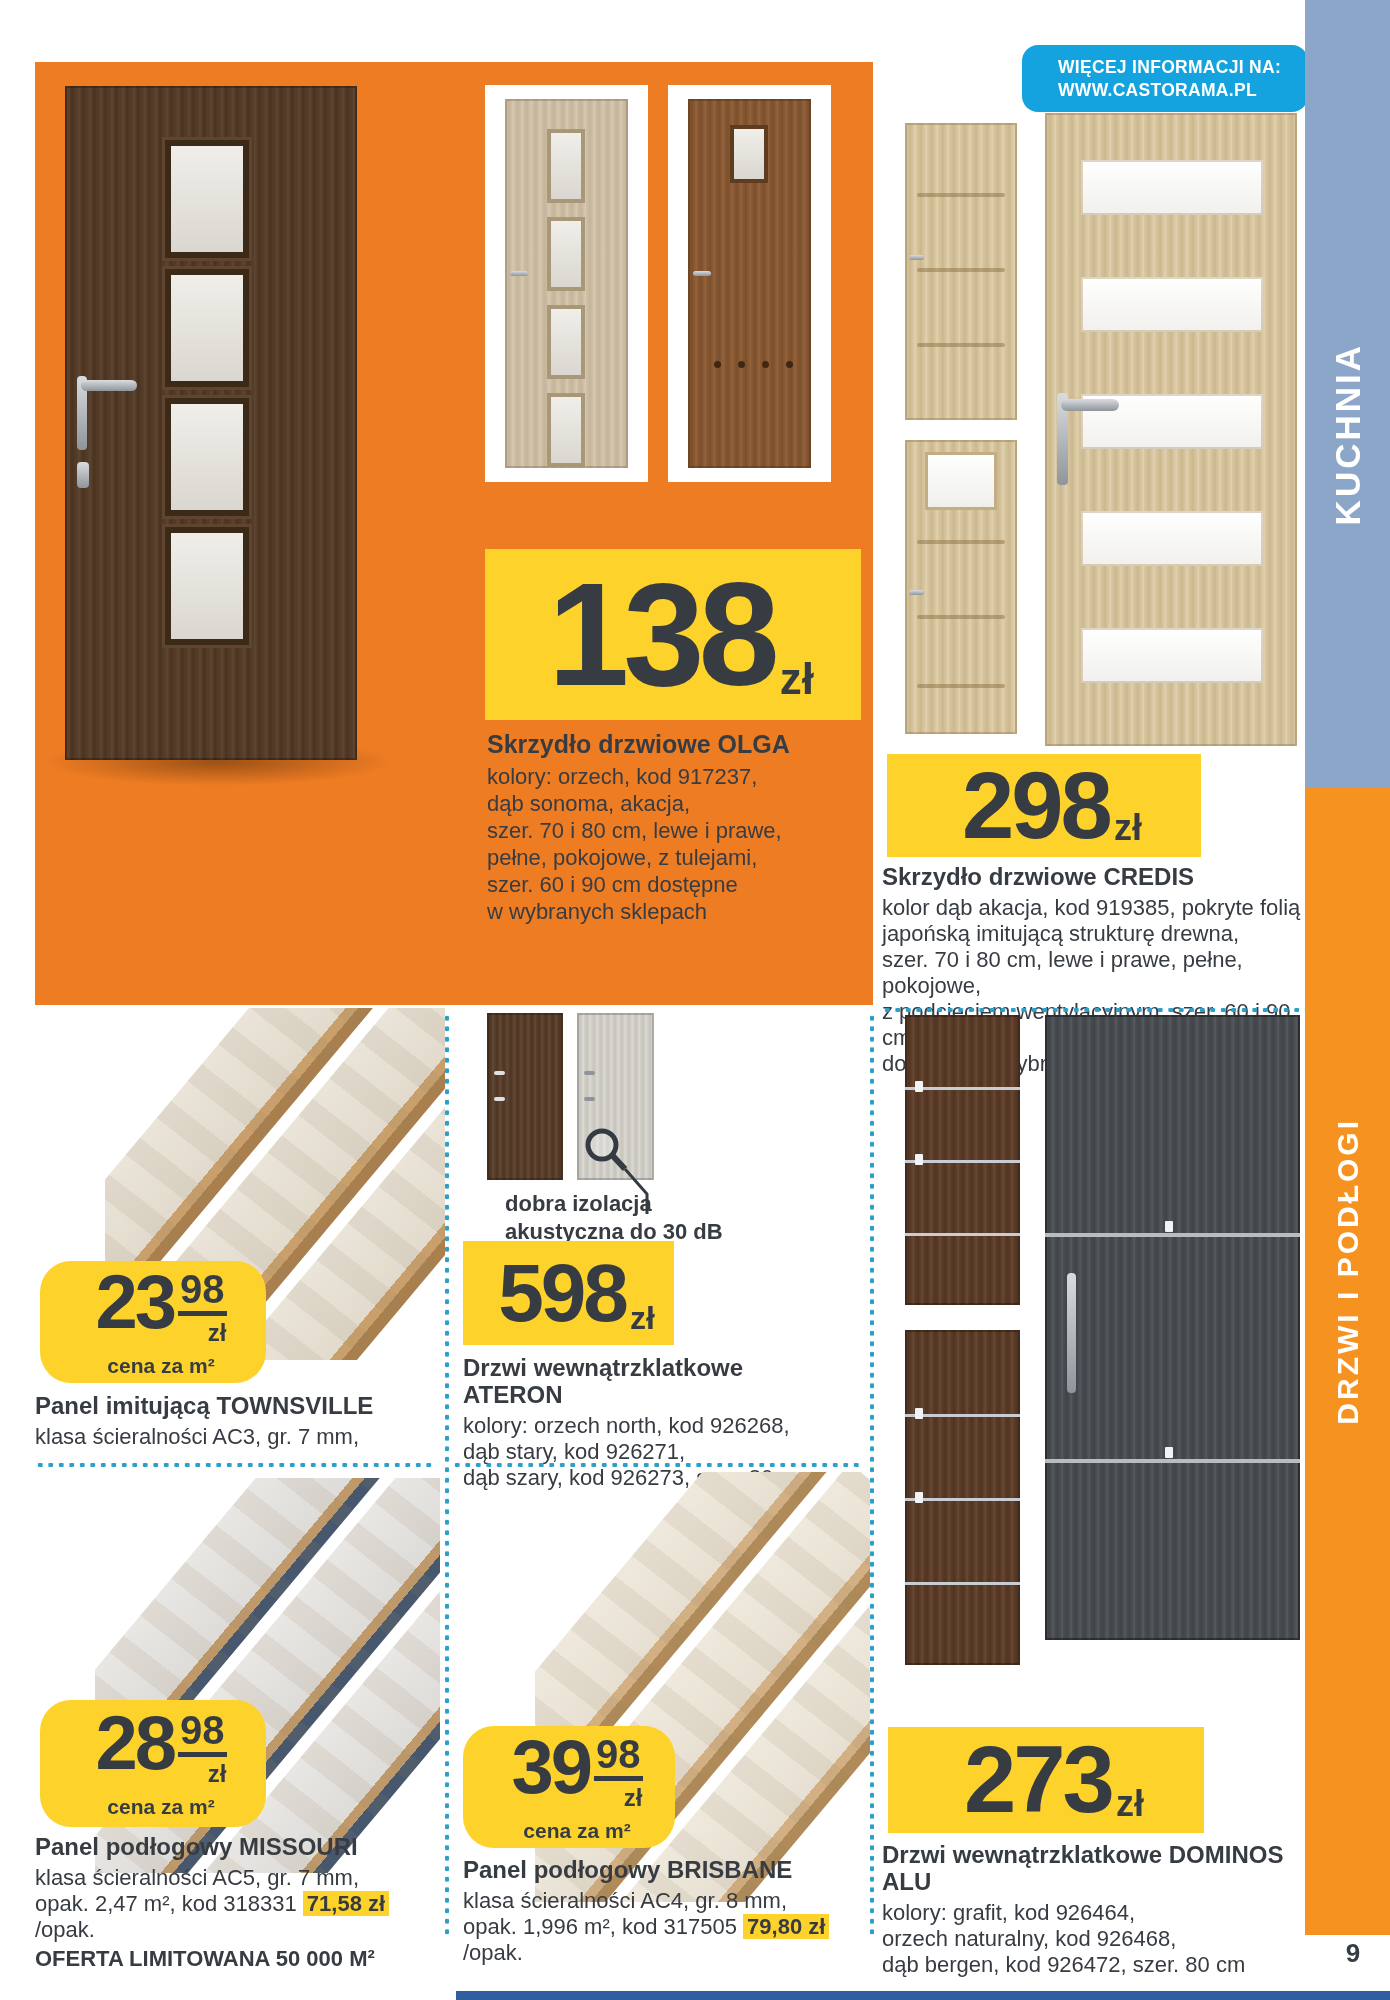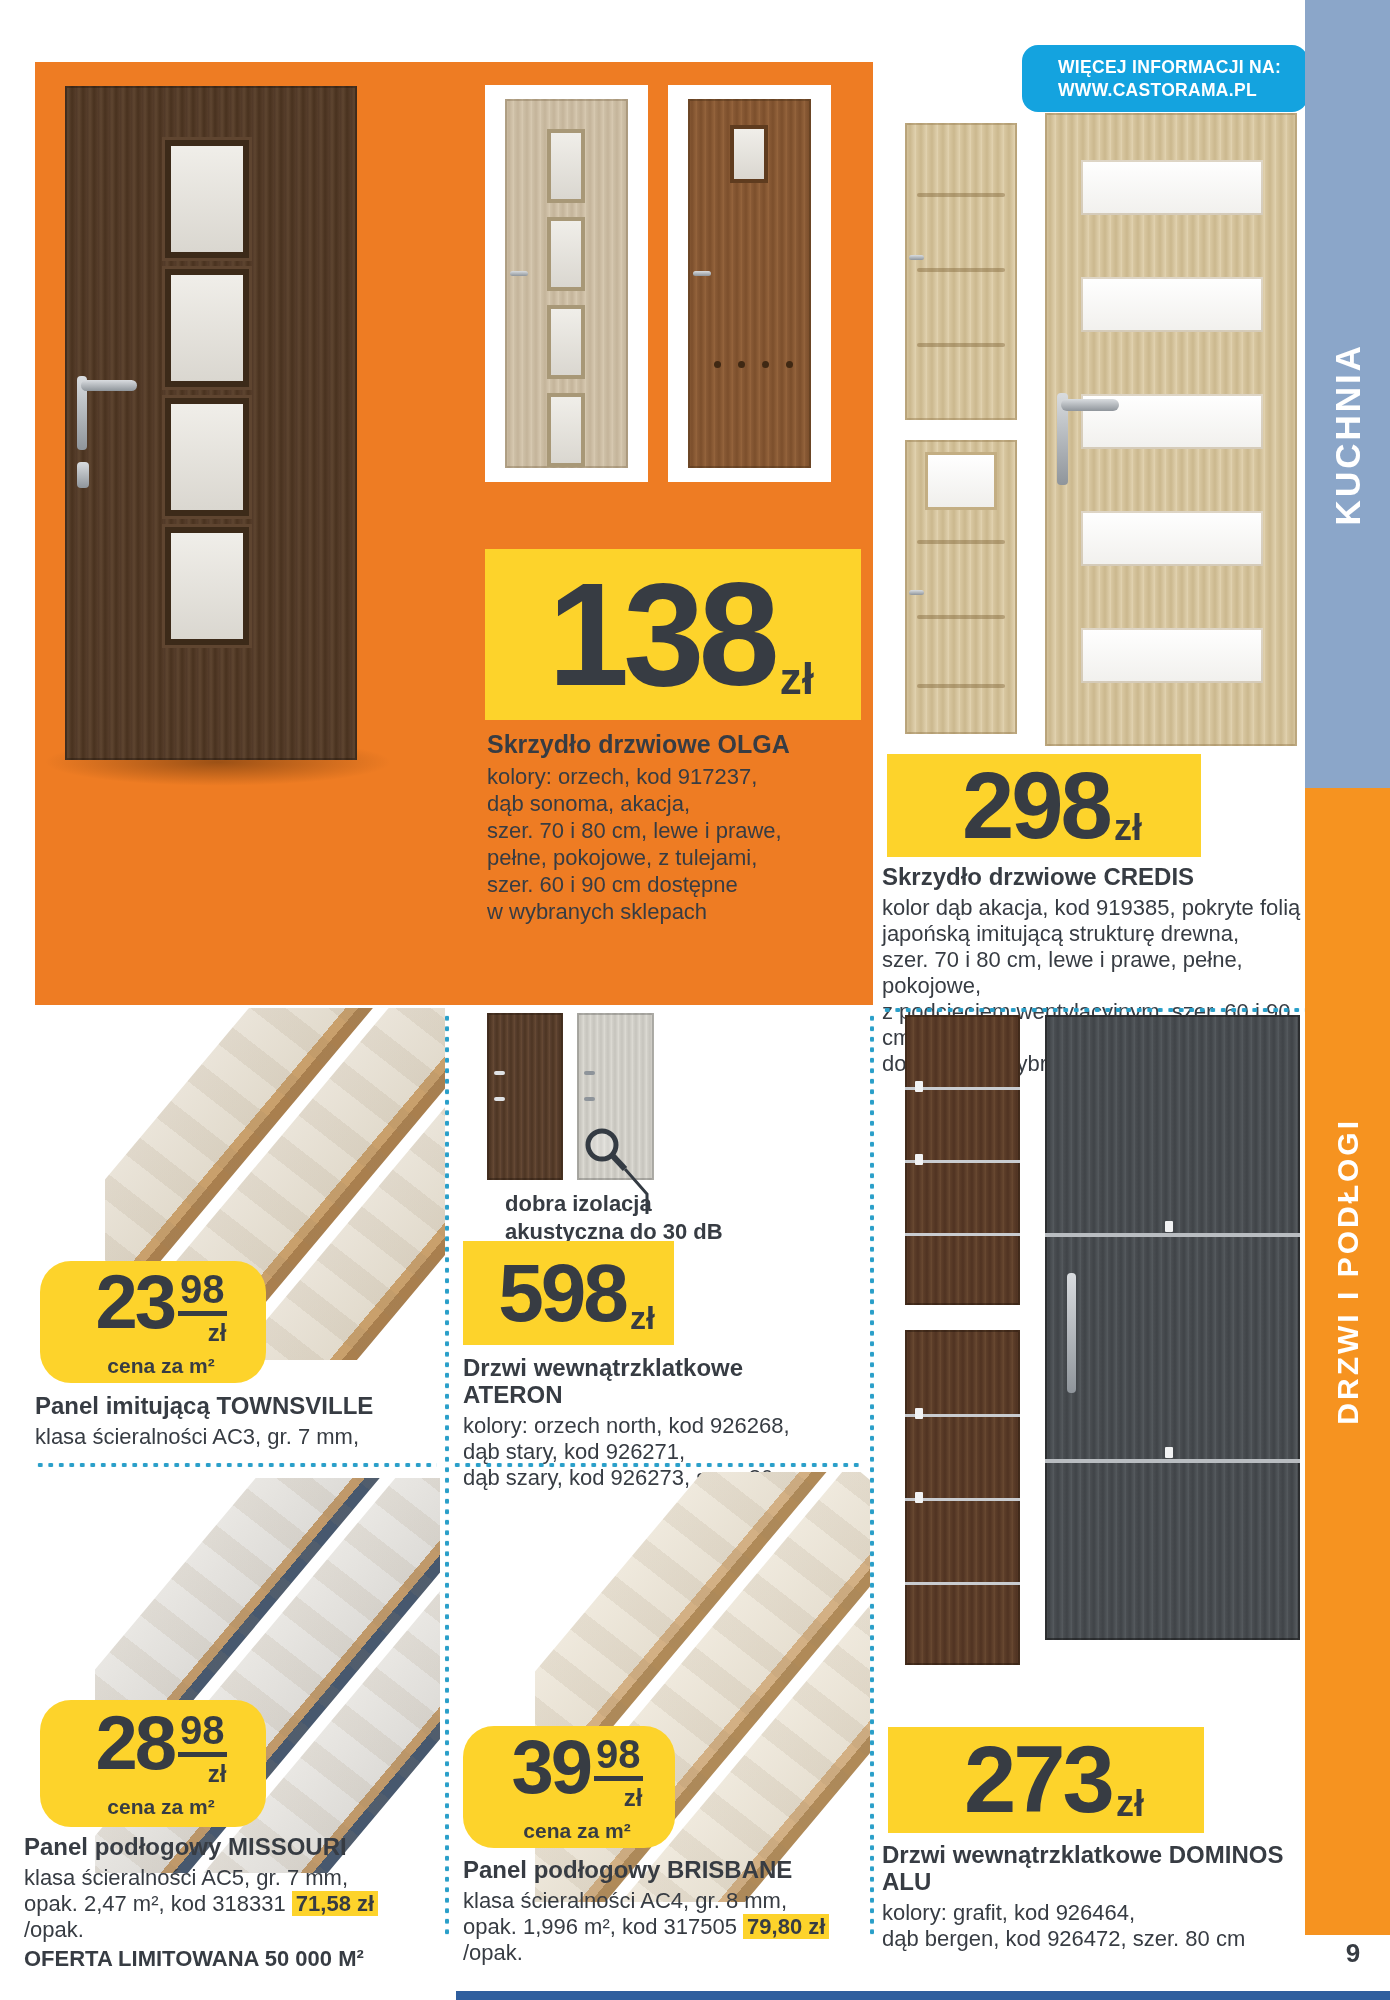--- a/index.html
+++ b/index.html
@@ -320,21 +320,21 @@
   <div class="badge m2" style="left:40px;top:1700px;width:210px;height:127px;">
     <div class="row">
       <span class="int">28</span>
       <span class="frac">
         <span class="dec">98</span>
         <span class="zl2">zł</span>
       </span>
     </div>
     <div class="unit">cena za m²</div>
   </div>
-  <div class="ptext" style="left:24px;top:1833px;width:412px;">
+  <div class="ptext" style="left:35px;top:1833px;width:412px;">
     <div class="t">Panel podłogowy MISSOURI</div>
     <div class="d">klasa ścieralności AC5, gr. 7 mm,</div>
     <div class="d">
       <span>opak. 2,47 m², kod 318331</span>
       <span class="hl">71,58 zł</span>
       <span>/opak.</span>
     </div>
     <div class="bold-line">OFERTA LIMITOWANA 50 000 M²</div>
   </div>
 
@@ -392,16 +392,17 @@
     <div class="wsq" style="left:120px;top:432px;"></div>
     <div class="metal dom-handle"></div>
   </div>
   <div class="badge big-badge b398" style="left:888px;top:1727px;width:300px;height:106px;">
     <span class="num">273</span>
       <span class="zl">zł</span>
   </div>
   <div class="ptext" style="left:882px;top:1841px;width:430px;">
     <div class="t">Drzwi wewnątrzklatkowe DOMINOS ALU</div>
     <div class="d">kolory: grafit, kod 926464,</div>
+    <div class="d">orzech naturalny, kod 926468,</div>
     <div class="d">dąb bergen, kod 926472, szer. 80 cm</div>
   </div>
 
 </div>
 
 </body></html>

